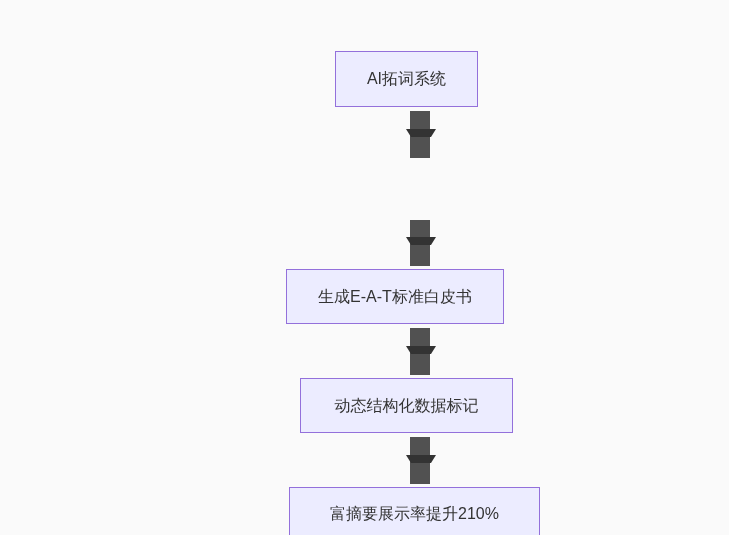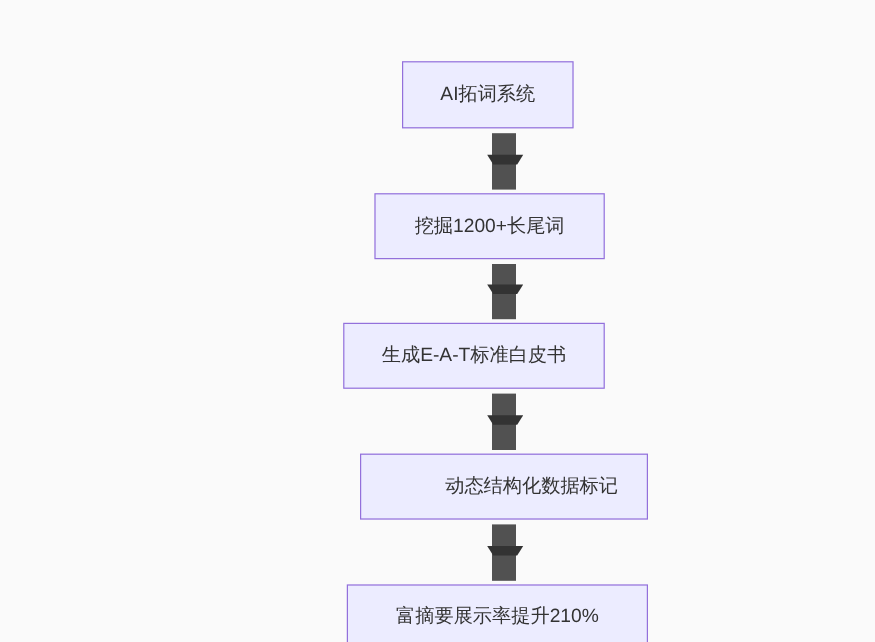--- a/index.html
+++ b/index.html
@@ -29,21 +29,21 @@
     font-size: 16px;
     display: flex;
     align-items: center;
     justify-content: center;
     text-align: center;
     line-height: 1.2;
   }
   .node-1 { left: 299px; top: 15px;  width: 143px; height: 56px; }
   .node-2 { left: 276px; top: 125px; width: 192px; height: 55px; }
   .node-3 { left: 250px; top: 233px; width: 218px; height: 55px; }
-  .node-4 { left: 264px; top: 342px; width: 240px; height: 55px; justify-content: flex-end; }
+  .node-4 { left: 264px; top: 342px; width: 213px; height: 55px; }
   .node-5 { left: 253px; top: 451px; width: 251px; height: 54px; }
   .edge {
     position: absolute;
     left: 365px;          
     width: 11px;
   }
   .edge-1 { top: 71px;  height: 54px; }
   .edge-2 { top: 180px; height: 53px; }
   .edge-3 { top: 288px; height: 54px; }
   .edge-4 { top: 397px; height: 54px; }
@@ -74,23 +74,20 @@
 
   <div class="node node-1">
     <span>AI拓词系统</span>
   </div>
 
   <div class="edge edge-1">
     <div class="line"></div>
     <div class="head"></div>
   </div>
 
-  <div class="node node-2">
-    <span>挖掘1200+长尾词</span>
-  </div>
 
   <div class="edge edge-2">
     <div class="line"></div>
     <div class="head"></div>
   </div>
 
   <div class="node node-3">
     <span>生成E-A-T标准白皮书</span>
   </div>
 

